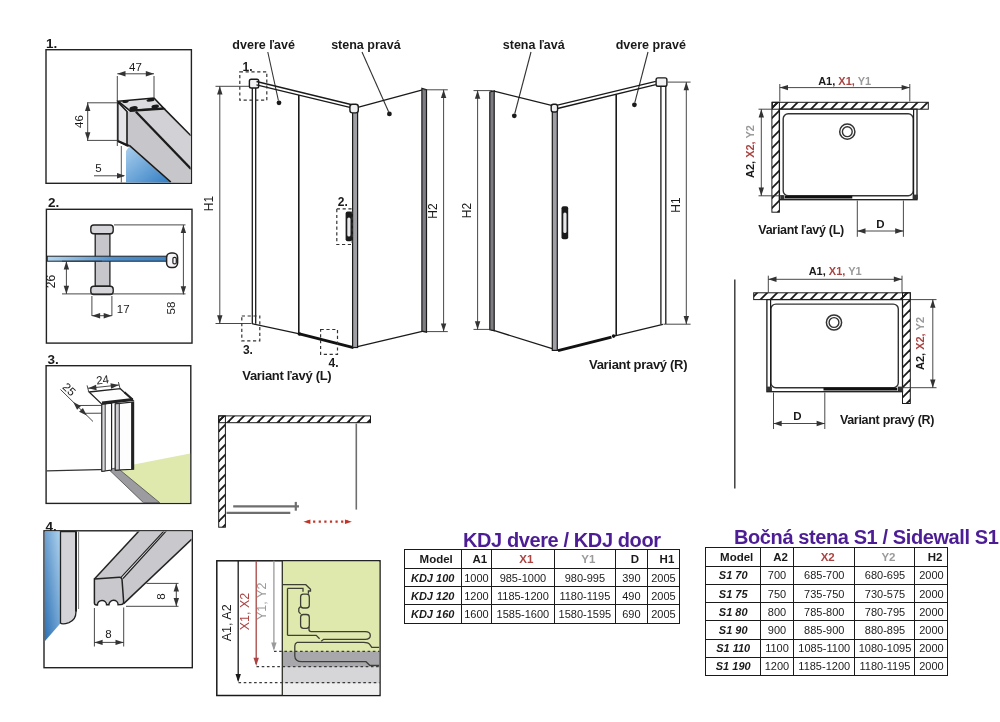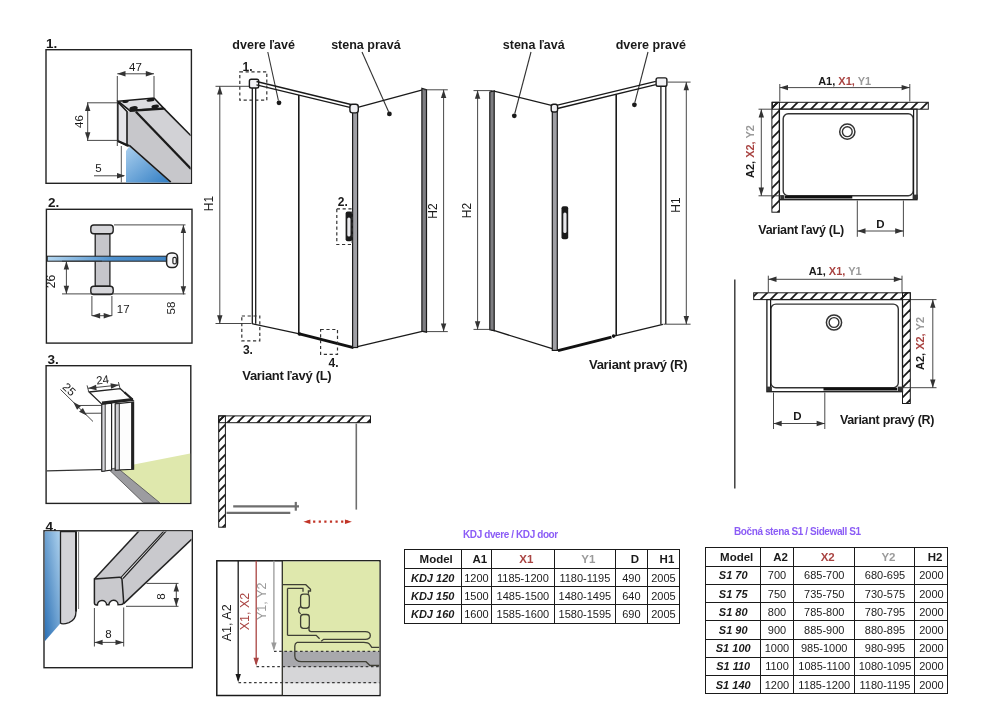--- a/index.html
+++ b/index.html
@@ -1,19 +1,19 @@
 <!DOCTYPE html>
 <html><head>
 <meta charset="utf-8">
 <style>
   html,body{margin:0;padding:0;background:#fff;}
   #page{position:relative;width:1000px;height:722px;background:#fff;overflow:hidden;
         font-family:"Liberation Sans",sans-serif;}
   #art{position:absolute;left:0;top:0;}
-  .ttl{position:absolute;font-weight:bold;font-size:10px;color:#8b5cf6;white-space:nowrap;letter-spacing:-0.4px;}
+  .ttl{position:absolute;font-weight:bold;font-size:20px;color:#4c1d95;white-space:nowrap;letter-spacing:-0.4px;}
   table{border-collapse:collapse;table-layout:fixed;position:absolute;}
   td{border:1.4px solid #1a1a1a;text-align:center;vertical-align:middle;padding:0;
      font-size:11px;color:#1a1a1a;overflow:hidden;white-space:nowrap;}
   td.m{font-weight:bold;font-style:italic;font-size:11px;}
   td.hm{font-weight:bold;font-size:11.5px;font-style:normal;padding-left:7px;}
   .red{color:#a94442;}
   .gry{color:#9a9a9a;}
 </style>
 </head>
 <body>
@@ -523,33 +523,33 @@
 <tbody>
         <tr style="height:18.6px">
           <td class="hm">Model</td>
           <td class="hm" style="font-weight:bold">A1</td>
           <td class="hm red">X1</td>
           <td class="hm gry">Y1</td>
           <td class="hm">D</td>
           <td class="hm">H1</td>
         </tr>
 <tr style="height:18.3px">
+          <td class="m">KDJ 100</td>
+          <td>1000</td>
+          <td>985-1000</td>
+          <td>980-995</td>
+          <td>390</td>
+          <td>2005</td>
+        </tr>
+<tr style="height:18.3px">
           <td class="m">KDJ 120</td>
           <td>1200</td>
           <td>1185-1200</td>
           <td>1180-1195</td>
           <td>490</td>
-          <td>2005</td>
-        </tr>
-<tr style="height:18.3px">
-          <td class="m">KDJ 150</td>
-          <td>1500</td>
-          <td>1485-1500</td>
-          <td>1480-1495</td>
-          <td>640</td>
           <td>2005</td>
         </tr>
 <tr style="height:18.3px">
           <td class="m">KDJ 160</td>
           <td>1600</td>
           <td>1585-1600</td>
           <td>1580-1595</td>
           <td>690</td>
           <td>2005</td>
         </tr>
@@ -596,35 +596,28 @@
           <td>2000</td>
         </tr>
 <tr style="height:18.2px">
           <td class="m">S1 90</td>
           <td>900</td>
           <td>885-900</td>
           <td>880-895</td>
           <td>2000</td>
         </tr>
 <tr style="height:18.2px">
-          <td class="m">S1 100</td>
-          <td>1000</td>
-          <td>985-1000</td>
-          <td>980-995</td>
-          <td>2000</td>
-        </tr>
-<tr style="height:18.2px">
           <td class="m">S1 110</td>
           <td>1100</td>
           <td>1085-1100</td>
           <td>1080-1095</td>
           <td>2000</td>
         </tr>
 <tr style="height:18.2px">
-          <td class="m">S1 140</td>
+          <td class="m">S1 190</td>
           <td>1200</td>
           <td>1185-1200</td>
           <td>1180-1195</td>
           <td>2000</td>
         </tr>
 </tbody>
     </table>
 </div>
 
 </body></html>

